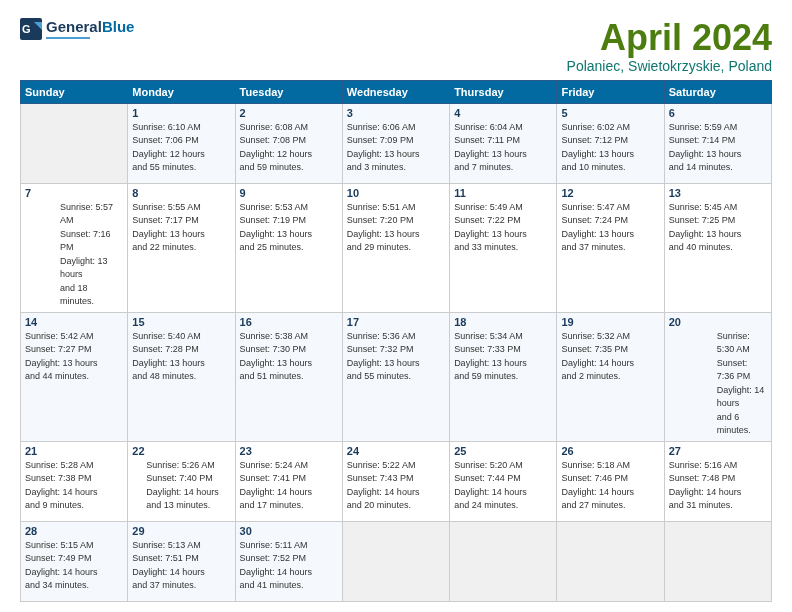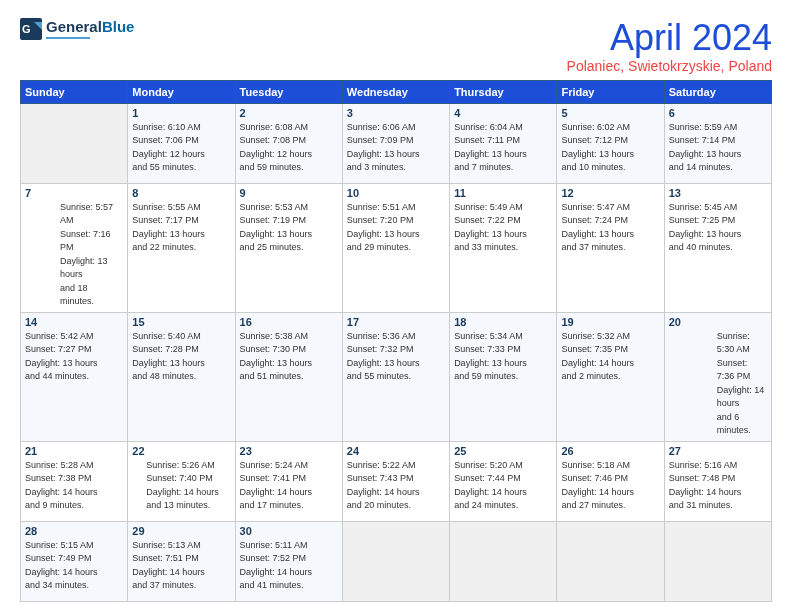--- a/index.html
+++ b/index.html
@@ -24,35 +24,35 @@
     .logo {
       display: flex;
       flex-direction: column;
       align-items: flex-start;
     }
     .title-block {
       text-align: right;
     }
     .month-title {
       font-size: 36px;
-      font-weight: normal;
-      color: #1d4ed8;
+      font-weight: bold;
+      color: #4d7c0f;
       line-height: 1.1;
     }
     .location {
       font-size: 14px;
-      color: #ef4444;
+      color: #0f766e;
     }
     table {
       width: 100%;
       border-collapse: collapse;
       table-layout: fixed;
     }
     thead tr {
-      background: #1d4ed8;
+      background: #0369a1;
     }
     thead th {
       color: #fff;
       font-size: 11px;
       font-weight: bold;
       padding: 5px 4px;
       text-align: left;
       border: 1px solid #2a5a8a;
     }
     tbody tr {

